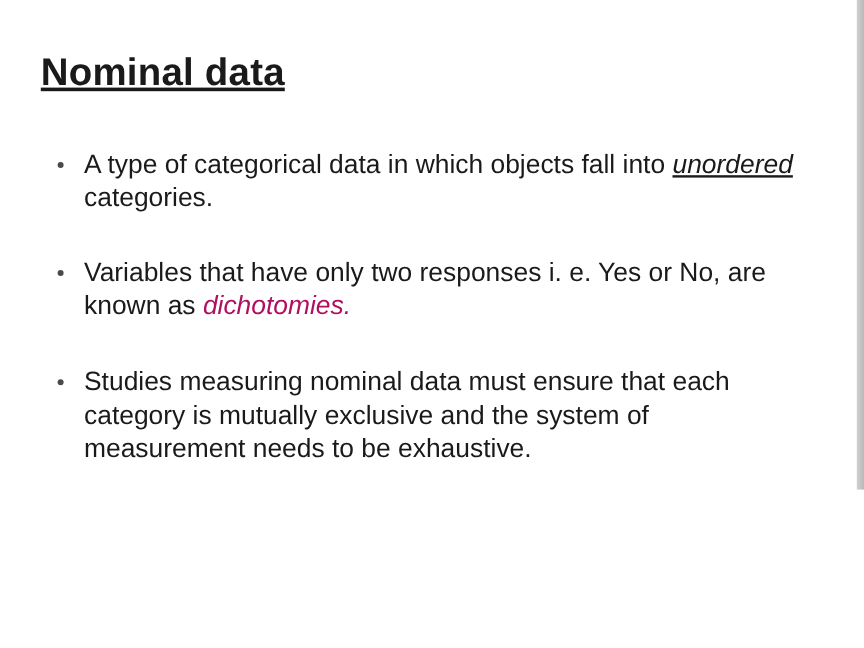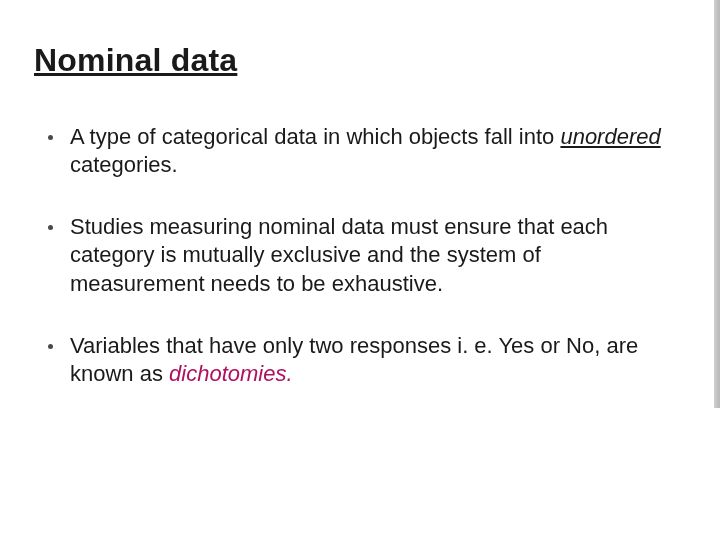--- a/index.html
+++ b/index.html
@@ -70,19 +70,19 @@
 <div class="slide">
   <div class="edge-bar"></div>
 
   <h1 class="title">Nominal data</h1>
 
   <ul class="bullets">
     <li>
       <span>A type of categorical data in which objects fall into </span><span class="em-under">unordered</span><span> categories.</span>
     </li>
     <li>
-      <span>Studies measuring nominal data must ensure that each category is mutually exclusive and the system of measurement needs to be exhaustive.</span>
+      <span> Variables that have only two responses i. e. Yes or No, are known as </span><span class="em-color">dichotomies.</span><span></span>
     </li>
     <li>
-      <span> Variables that have only two responses i. e. Yes or No, are known as </span><span class="em-color">dichotomies.</span><span></span>
+      <span>Studies measuring nominal data must ensure that each category is mutually exclusive and the system of measurement needs to be exhaustive.</span>
     </li>
   </ul>
 </div>
 
 </body></html>

